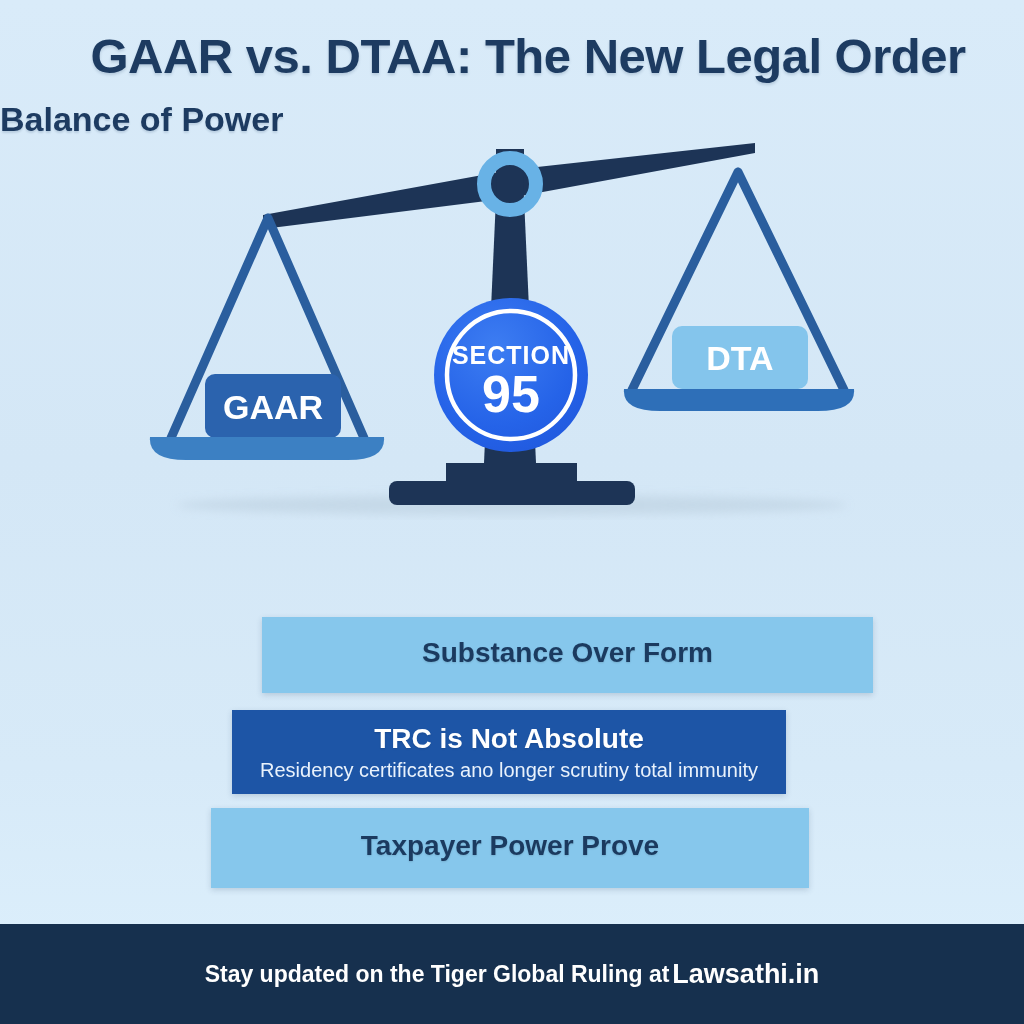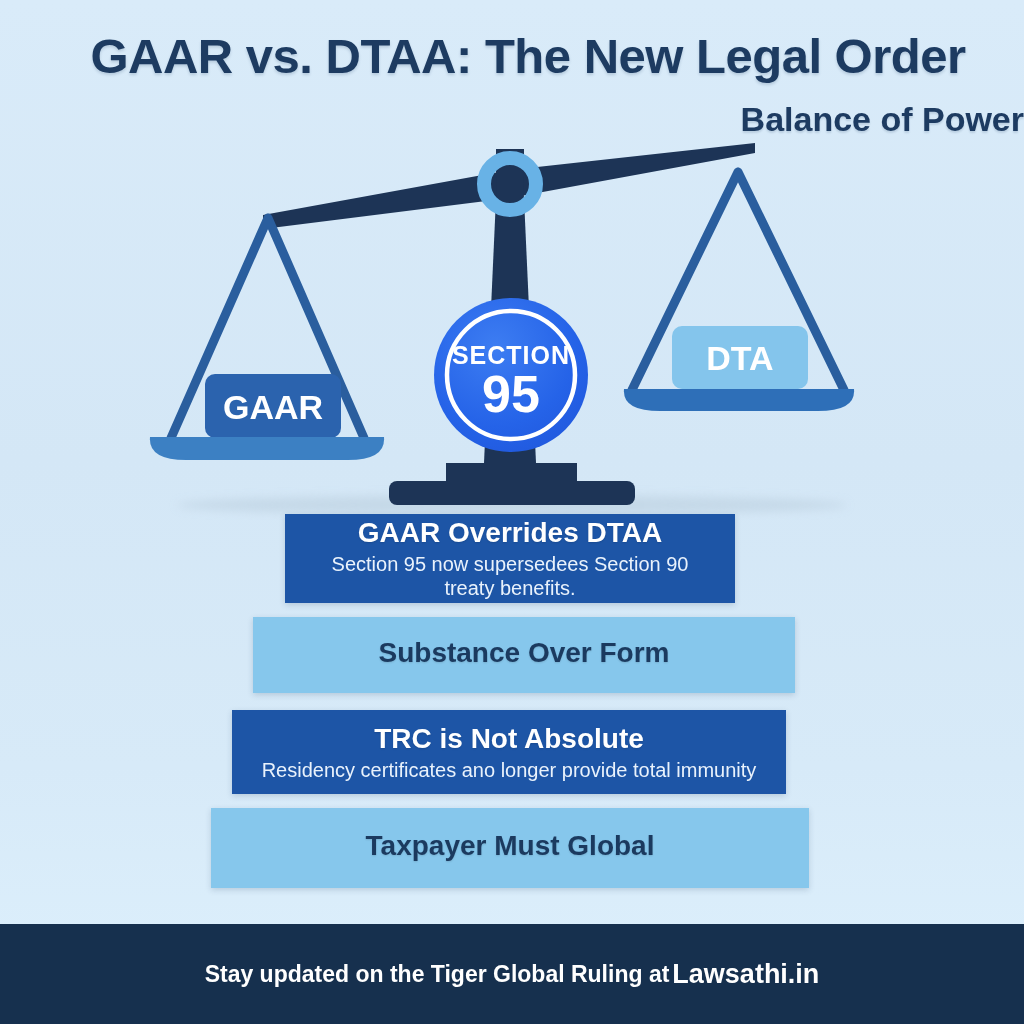--- a/index.html
+++ b/index.html
@@ -13,21 +13,21 @@
   }
   .page-title{
     position:absolute;left:16px;top:28px;width:100%;
     text-align:center;margin:0;
     font-size:49px;font-weight:700;letter-spacing:-0.5px;
     color:#1d3b61;
     text-shadow:0 2px 3px rgba(23,55,94,.18);
   }
   .page-subtitle{
     position:absolute;left:0;top:100px;width:100%;
-    text-align:right;margin:0;
+    text-align:left;margin:0;
     font-size:34px;font-weight:700;
     color:#1d3b61;
     text-shadow:0 2px 2px rgba(23,55,94,.15);
   }
   .scale-svg{position:absolute;left:0;top:140px;width:1024px;height:380px;}
   .info-box{
     position:absolute;
     display:flex;flex-direction:column;justify-content:center;align-items:center;
     text-align:center;line-height:1.18;
     box-shadow:0 2px 6px rgba(27,53,86,.18);
@@ -35,21 +35,21 @@
   .info-box.dark{background:#1d55a6;}
   .info-box.dark .box-title{color:#ffffff;}
   .info-box.dark .box-sub{color:#e9f2fc;}
   .info-box.light{background:#86c7ec;}
   .info-box.light .box-title{color:#1b3a5f;}
   .info-box.light .box-sub{color:#214d79;}
   .box-title{font-size:28px;font-weight:700;margin-bottom:4px;text-shadow:0 1px 2px rgba(0,0,0,.12);}
   .box-sub{font-size:20px;font-weight:400;}
   #box1{left:285px;top:514px;width:450px;height:89px;}
   #box1 .box-sub{padding:0 34px;}
-  #box2{left:253px;top:617px;width:542px;height:76px;}
+  #box2{left:262px;top:617px;width:611px;height:76px;}
   #box3{left:232px;top:710px;width:554px;height:84px;}
   #box4{left:211px;top:808px;width:598px;height:80px;}
   .footer{
     position:absolute;left:0;top:924px;width:1024px;height:100px;
     background:#16304e;color:#ffffff;
     display:flex;flex-direction:row;justify-content:center;align-items:center;
     gap:3px;text-align:center;
   }
   .footer-line1{font-size:23px;font-weight:700;}
   .footer-line2{font-size:27px;font-weight:700;}
@@ -101,36 +101,32 @@
 
     <path d="M624,389 L854,389 Q856,411 818,411 L660,411 Q622,411 624,389 Z" fill="#2e6fb8"></path>
     <text class="svg-label" x="740" y="370" font-size="34" text-anchor="middle">DTA</text>
 
     <circle cx="511" cy="375" r="77" fill="url(#badgeGrad)"></circle>
     <circle cx="511" cy="375" r="64" fill="none" stroke="#ffffff" stroke-width="4.5"></circle>
     <text class="svg-label" x="511" y="364" font-size="25" letter-spacing="1" text-anchor="middle">SECTION</text>
     <text class="svg-label" x="511" y="412" font-size="52" text-anchor="middle">95</text>
   </svg>
 
-  <div class="info-box dark" id="box1">
-    <div class="box-title">GAAR Overrides DTAA</div>
-    <div class="box-sub">Section 95 now supersedees Section 90 treaty benefits.</div>
-  </div>
 
   <div class="info-box light" id="box2">
     <div class="box-title">Substance Over Form</div>
   </div>
 
   <div class="info-box dark" id="box3">
     <div class="box-title">TRC is Not Absolute</div>
-    <div class="box-sub">Residency certificates ano longer provide total immunity</div>
+    <div class="box-sub">Residency certificates ano longer scrutiny total immunity</div>
   </div>
 
   <div class="info-box light" id="box4">
-    <div class="box-title">Taxpayer Must Global</div>
+    <div class="box-title">Taxpayer Power Prove</div>
   </div>
 
   <div class="footer">
     <div class="footer-line1">Stay updated on the Tiger Global Ruling at</div>
     <div class="footer-line2">Lawsathi.in</div>
   </div>
 
 </div>
 
 </body></html>

